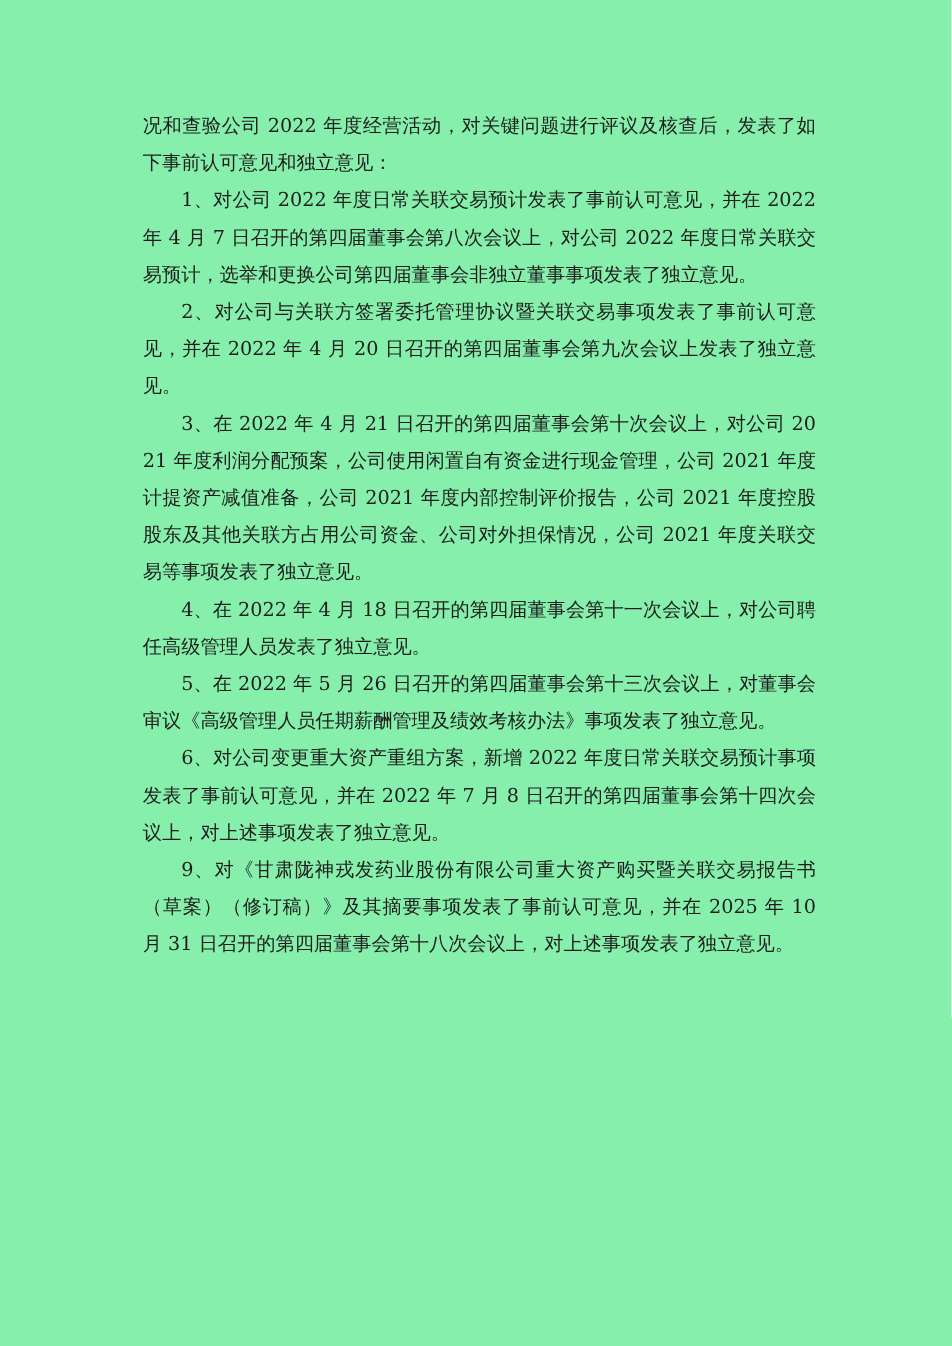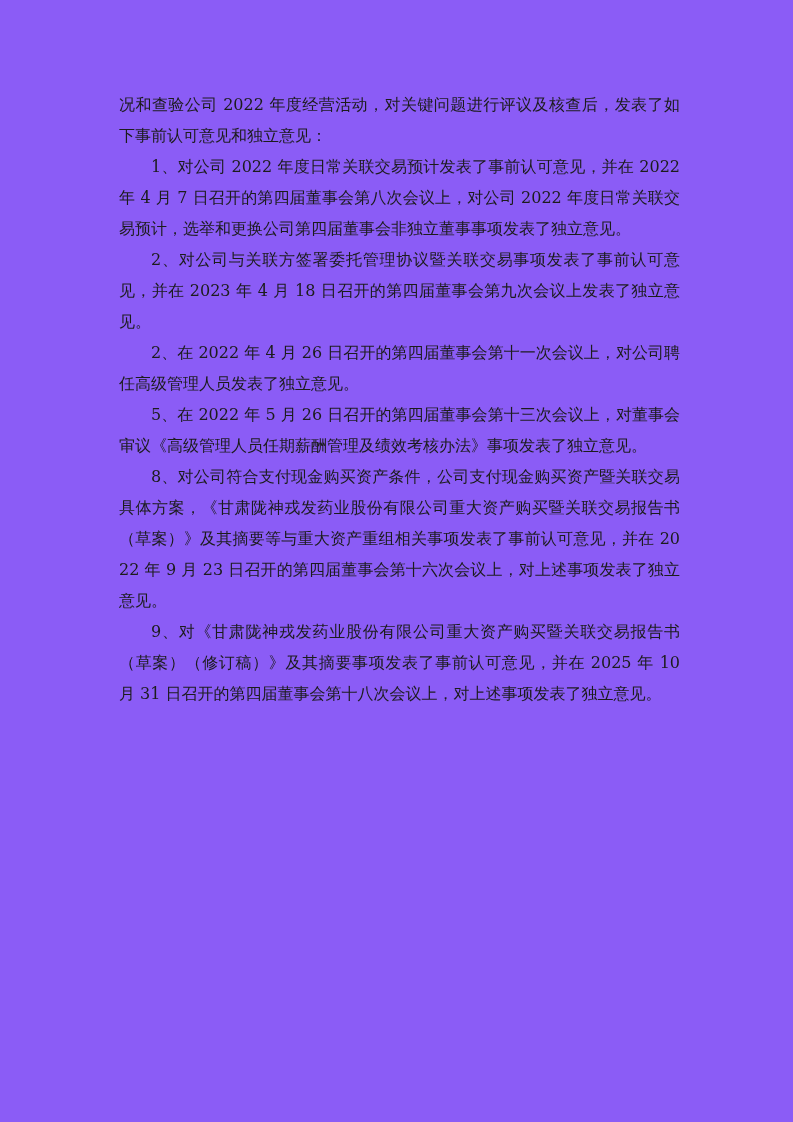--- a/index.html
+++ b/index.html
@@ -5,21 +5,21 @@
   html, body {
     margin: 0;
     padding: 0;
     background: #ffffff;
   }
   .page {
     position: relative;
     width: 793px;
     height: 1122px;
     margin: 0 auto;
-    background: #8b5cf6;
+    background: #86efac;
     box-sizing: border-box;
     padding: 89px 113px 0 119px;
     overflow: hidden;
   }
   .doc-body {
     font-family: "DejaVu Serif", "Liberation Serif", serif;
     font-size: 16px;
     line-height: 31px;
     color: #1c1c1c;
     text-align: justify;
@@ -35,19 +35,20 @@
     text-indent: 0;
   }
 </style>
 </head>
 <body>
 
 <div class="page">
   <div class="doc-body">
     <p class="para no-indent">况和查验公司 2022 年度经营活动，对关键问题进行评议及核查后，发表了如下事前认可意见和独立意见：</p>
     <p class="para">1、对公司 2022 年度日常关联交易预计发表了事前认可意见，并在 2022 年 4 月 7 日召开的第四届董事会第八次会议上，对公司 2022 年度日常关联交易预计，选举和更换公司第四届董事会非独立董事事项发表了独立意见。</p>
-    <p class="para">2、对公司与关联方签署委托管理协议暨关联交易事项发表了事前认可意见，并在 2023 年 4 月 18 日召开的第四届董事会第九次会议上发表了独立意见。</p>
-    <p class="para">2、在 2022 年 4 月 26 日召开的第四届董事会第十一次会议上，对公司聘任高级管理人员发表了独立意见。</p>
+    <p class="para">2、对公司与关联方签署委托管理协议暨关联交易事项发表了事前认可意见，并在 2022 年 4 月 20 日召开的第四届董事会第九次会议上发表了独立意见。</p>
+    <p class="para">3、在 2022 年 4 月 21 日召开的第四届董事会第十次会议上，对公司 2021 年度利润分配预案，公司使用闲置自有资金进行现金管理，公司 2021 年度计提资产减值准备，公司 2021 年度内部控制评价报告，公司 2021 年度控股股东及其他关联方占用公司资金、公司对外担保情况，公司 2021 年度关联交易等事项发表了独立意见。</p>
+    <p class="para">4、在 2022 年 4 月 18 日召开的第四届董事会第十一次会议上，对公司聘任高级管理人员发表了独立意见。</p>
     <p class="para">5、在 2022 年 5 月 26 日召开的第四届董事会第十三次会议上，对董事会审议《高级管理人员任期薪酬管理及绩效考核办法》事项发表了独立意见。</p>
-    <p class="para">8、对公司符合支付现金购买资产条件，公司支付现金购买资产暨关联交易具体方案，《甘肃陇神戎发药业股份有限公司重大资产购买暨关联交易报告书（草案）》及其摘要等与重大资产重组相关事项发表了事前认可意见，并在 2022 年 9 月 23 日召开的第四届董事会第十六次会议上，对上述事项发表了独立意见。</p>
+    <p class="para">6、对公司变更重大资产重组方案，新增 2022 年度日常关联交易预计事项发表了事前认可意见，并在 2022 年 7 月 8 日召开的第四届董事会第十四次会议上，对上述事项发表了独立意见。</p>
     <p class="para">9、对《甘肃陇神戎发药业股份有限公司重大资产购买暨关联交易报告书（草案）（修订稿）》及其摘要事项发表了事前认可意见，并在 2025 年 10 月 31 日召开的第四届董事会第十八次会议上，对上述事项发表了独立意见。</p>
   </div>
 </div>
 
 </body></html>

